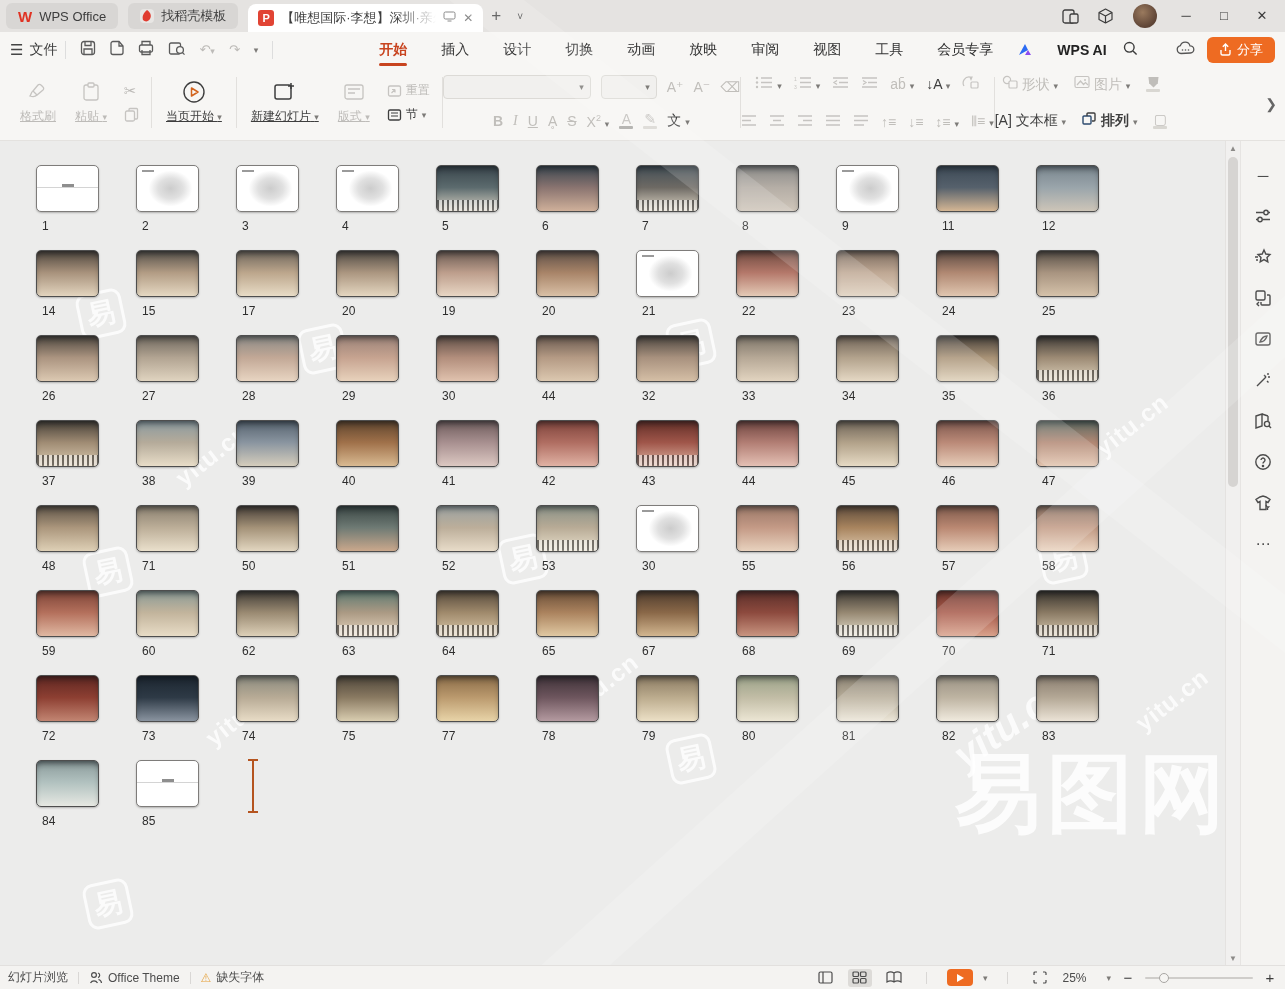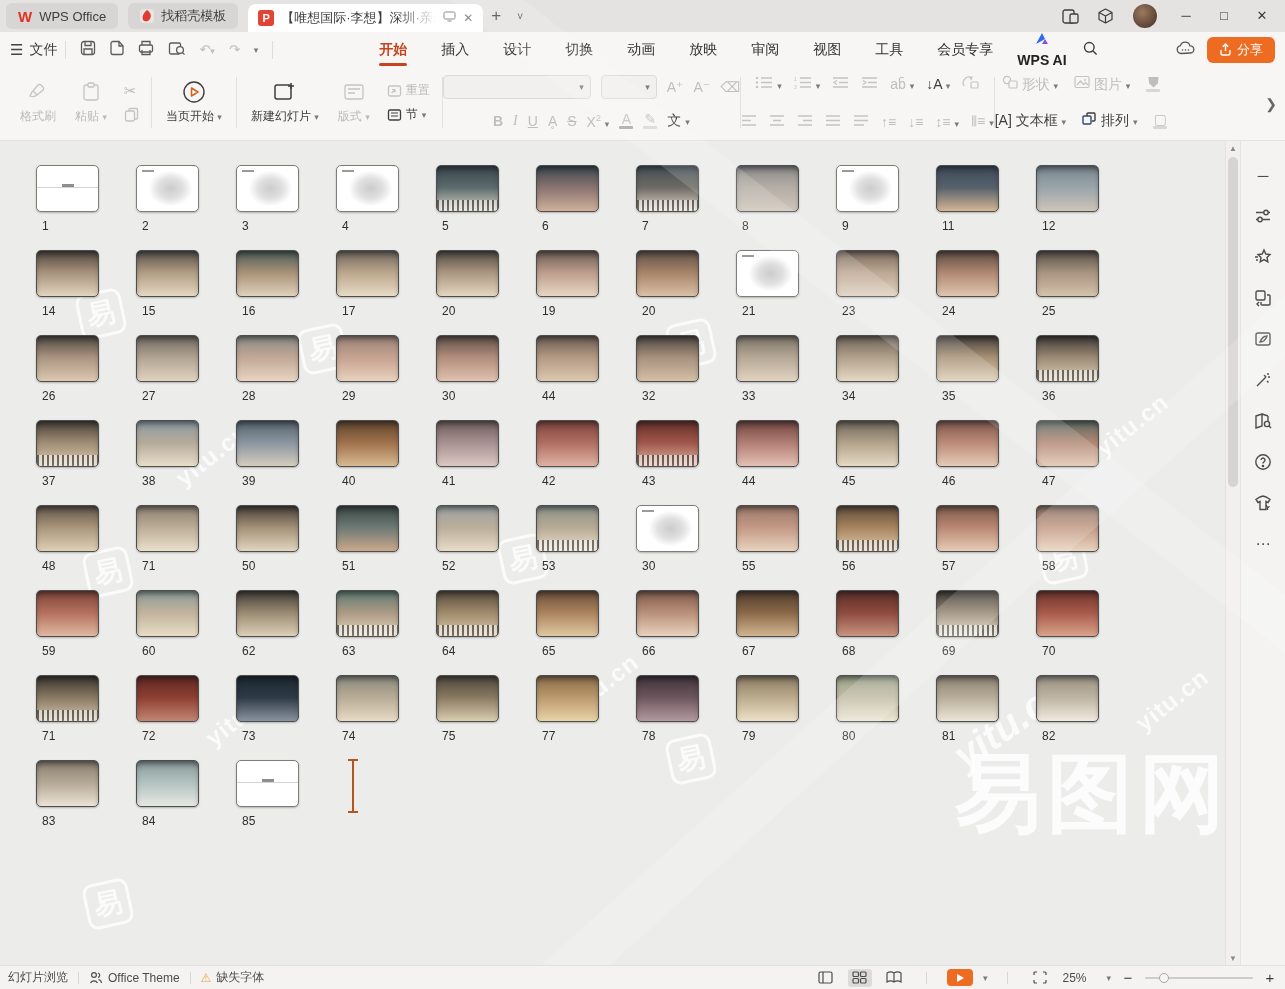--- a/index.html
+++ b/index.html
@@ -33,34 +33,34 @@
   .mb-sep { width:1px; height:18px; background:#ddd; margin:0 8px; }
   .file-btn { display:flex; gap:6px; align-items:center; font-size:14px; cursor:pointer; }
   .hamb { font-size:15px; color:#444; }
   .qicons { display:flex; align-items:center; gap:14px; margin:0 6px; color:#5a5a5a; }
   .qicons .dis { color:#c3c1be; }
   .menu-tabs { display:flex; align-items:center; gap:30px; margin-left:96px; font-size:14px; color:#333; }
   .menu-tabs .mtab { cursor:pointer; padding:6px 2px; position:relative; white-space:nowrap; }
   .menu-tabs .mtab.active { color:#c8441f; font-weight:bold; }
   .menu-tabs .mtab.active::after { content:""; position:absolute; left:2px; right:2px; bottom:-1px; height:3px;
     border-radius:2px; background:#c8441f; }
-  .wpsai { display:flex; align-items:center; gap:6px; margin-left:22px; font-size:14px; font-weight:bold; color:#222; cursor:pointer; white-space:nowrap;flex-direction:column;}
+  .wpsai { display:flex; align-items:center; gap:24px; margin-left:22px; font-size:14px; font-weight:bold; color:#222; cursor:pointer; white-space:nowrap;}
   .searchq { margin-left:16px; cursor:pointer; }
   .mb-right { margin-left:auto; display:flex; align-items:center; gap:12px; }
   .share-btn { display:flex; align-items:center; gap:5px; background:#ee6b22; color:#fff; font-size:13px;
     height:26px; padding:0 12px; border-radius:6px; cursor:pointer; }
   .cloud { color:#555; cursor:pointer; }
 
   
   .ribbon { height:74px; background:#f7f6f4; border-bottom:1px solid #e4e2df; display:flex; align-items:stretch;
     padding:4px 6px 6px 6px; position:relative; }
   .rgroup { display:flex; align-items:center; gap:6px; padding:0 8px; }
   .rsep { width:1px; background:#e2e0dd; margin:6px 0; }
   .bigbtn { display:flex; flex-direction:column; align-items:center; justify-content:center; gap:4px;
-    min-width:46px; padding:2px 6px; border-radius:4px; cursor:pointer; font-size:12px; }
+    min-width:46px; padding:2px 6px; border-radius:4px; cursor:pointer; font-size:12px;text-decoration:underline; }
   .bigbtn .bic { height:24px; display:flex; align-items:center; justify-content:center; }
   .dis, .dis * { color:#bdbbb8 !important; stroke:#c6c4c1; }
   .en { color:#3e3e3e; }
   .stack2 { display:flex; flex-direction:column; justify-content:space-between; padding:3px 0; }
   .smbtn { display:flex; align-items:center; gap:4px; font-size:12px; padding:2px 4px; border-radius:3px; cursor:pointer; height:24px;}
   .caret { font-size:9px; color:#7d7b78; }
   .fontgrid { display:flex; flex-direction:column; justify-content:space-between; padding:4px 0; }
   .combo { height:24px; border:1px solid #dcdad6; background:#f1f0ee; border-radius:4px; display:flex;
     align-items:center; justify-content:flex-end; padding:0 6px; color:#c0beba; }
   .frow { display:flex; align-items:center; gap:10px; }
@@ -416,21 +416,21 @@
           </svg> <span>形状</span> <span class="caret">▾</span></span>
       <span class="g"><svg width="16" height="14" viewBox="0 0 16 14">
             <rect x="1" y="1.5" width="14" height="11" rx="1.5" stroke="#c6c4c1" fill="none" stroke-width="1.2"></rect>
             <path d="M3 10 l3.5-4 l3 3.5 l2-2 l2.5 2.5" stroke="#c6c4c1" fill="none" stroke-width="1.2"></path>
             <circle cx="11" cy="5" r="1" fill="#c6c4c1"></circle>
           </svg> <span>图片</span> <span class="caret">▾</span></span>
       <span class="g fclr">⛊<span class="bar" style="background:#d9d7d2"></span></span>
     </div>
     <div class="frow" style="gap:16px">
       <span class="g" style="color:#3e3e3e">[A] <span>文本框</span> <span class="caret">▾</span></span>
-      <span class="g" style="color:#3e3e3e;font-weight:normal"><svg width="15" height="13" viewBox="0 0 15 13">
+      <span class="g" style="color:#3e3e3e;font-weight:bold"><svg width="15" height="13" viewBox="0 0 15 13">
             <rect x="1" y="4" width="8" height="8" rx="1" stroke="#2c4a6e" fill="none" stroke-width="1.4"></rect>
             <path d="M5 4 V2 a1 1 0 0 1 1-1 h6 a1 1 0 0 1 1 1 v6 a1 1 0 0 1 -1 1 H10" stroke="#3e3e3e" fill="none" stroke-width="1.4"></path>
           </svg> <span>排列</span> <span class="caret">▾</span></span>
       <span class="g fclr">▢<span class="bar" style="background:#d9d7d2"></span></span>
     </div>
   </div>
   <span class="expand">❯</span>
 </div>
 
 <div class="main">
@@ -499,44 +499,44 @@
         </div>
         <div class="cell">
           <div class="thumb render" style="background: linear-gradient(rgb(78, 70, 62) 0%, rgb(168, 146, 124) 48%, rgb(226, 212, 190) 100%);"></div>
           <div class="slide-num">14</div>
         </div>
         <div class="cell">
           <div class="thumb render" style="background: linear-gradient(rgb(85, 80, 74) 0%, rgb(178, 156, 132) 48%, rgb(229, 216, 194) 100%);"></div>
           <div class="slide-num">15</div>
         </div>
         <div class="cell">
-          <div class="thumb render" style="background: linear-gradient(rgb(74, 90, 86) 0%, rgb(168, 146, 120) 48%, rgb(224, 210, 188) 100%);"></div>
-          <div class="slide-num">16</div>
-        </div>
-        <div class="cell">
           <div class="thumb render" style="background: linear-gradient(rgb(110, 102, 92) 0%, rgb(188, 166, 140) 48%, rgb(232, 220, 198) 100%);"></div>
           <div class="slide-num">17</div>
         </div>
         <div class="cell">
           <div class="thumb render" style="background: linear-gradient(rgb(80, 74, 68) 0%, rgb(171, 150, 128) 48%, rgb(228, 214, 192) 100%);"></div>
           <div class="slide-num">20</div>
         </div>
         <div class="cell">
           <div class="thumb render" style="background: linear-gradient(rgb(106, 90, 82) 0%, rgb(189, 158, 140) 48%, rgb(232, 214, 196) 100%);"></div>
           <div class="slide-num">19</div>
         </div>
         <div class="cell">
           <div class="thumb render" style="background: linear-gradient(rgb(94, 80, 72) 0%, rgb(168, 132, 104) 48%, rgb(217, 192, 166) 100%);"></div>
           <div class="slide-num">20</div>
         </div>
         <div class="cell">
           <div class="thumb plan"></div>
           <div class="slide-num">21</div>
         </div>
         <div class="cell">
+          <div class="thumb render" style="background: linear-gradient(rgb(110, 74, 64) 0%, rgb(180, 120, 106) 48%, rgb(228, 202, 182) 100%);"></div>
+          <div class="slide-num">22</div>
+        </div>
+        <div class="cell">
           <div class="thumb render" style="background: linear-gradient(rgb(122, 106, 94) 0%, rgb(191, 168, 148) 48%, rgb(223, 208, 190) 100%);"></div>
           <div class="slide-num">23</div>
         </div>
         <div class="cell">
           <div class="thumb render" style="background: linear-gradient(rgb(92, 74, 66) 0%, rgb(176, 136, 114) 48%, rgb(224, 198, 176) 100%);"></div>
           <div class="slide-num">24</div>
         </div>
         <div class="cell">
           <div class="thumb render" style="background: linear-gradient(rgb(86, 78, 70) 0%, rgb(168, 148, 128) 48%, rgb(213, 194, 170) 100%);"></div>
           <div class="slide-num">25</div>
@@ -689,24 +689,20 @@
           <div class="thumb render" style="background: repeating-linear-gradient(90deg, rgba(35, 35, 38, 0.55) 0px, rgba(35, 35, 38, 0.55) 2px, rgba(255, 255, 255, 0.55) 2px, rgba(255, 255, 255, 0.55) 5px) 0px 100% / 100% 24% no-repeat, linear-gradient(rgb(94, 122, 114) 0%, rgb(171, 154, 132) 48%, rgb(228, 212, 190) 100%);"></div>
           <div class="slide-num">63</div>
         </div>
         <div class="cell">
           <div class="thumb render" style="background: repeating-linear-gradient(90deg, rgba(35, 35, 38, 0.55) 0px, rgba(35, 35, 38, 0.55) 2px, rgba(255, 255, 255, 0.55) 2px, rgba(255, 255, 255, 0.55) 5px) 0px 100% / 100% 24% no-repeat, linear-gradient(rgb(86, 74, 60) 0%, rgb(160, 138, 108) 48%, rgb(217, 200, 170) 100%);"></div>
           <div class="slide-num">64</div>
         </div>
         <div class="cell">
           <div class="thumb render" style="background: linear-gradient(rgb(106, 78, 56) 0%, rgb(171, 131, 94) 48%, rgb(224, 200, 162) 100%);"></div>
           <div class="slide-num">65</div>
-        </div>
-        <div class="cell">
-          <div class="thumb render" style="background: linear-gradient(rgb(126, 90, 76) 0%, rgb(185, 144, 121) 48%, rgb(232, 210, 190) 100%);"></div>
-          <div class="slide-num">66</div>
         </div>
         <div class="cell">
           <div class="thumb render" style="background: linear-gradient(rgb(78, 60, 46) 0%, rgb(138, 104, 72) 48%, rgb(210, 182, 144) 100%);"></div>
           <div class="slide-num">67</div>
         </div>
         <div class="cell">
           <div class="thumb render" style="background: linear-gradient(rgb(90, 47, 42) 0%, rgb(141, 74, 62) 48%, rgb(200, 148, 128) 100%);"></div>
           <div class="slide-num">68</div>
         </div>
         <div class="cell">

